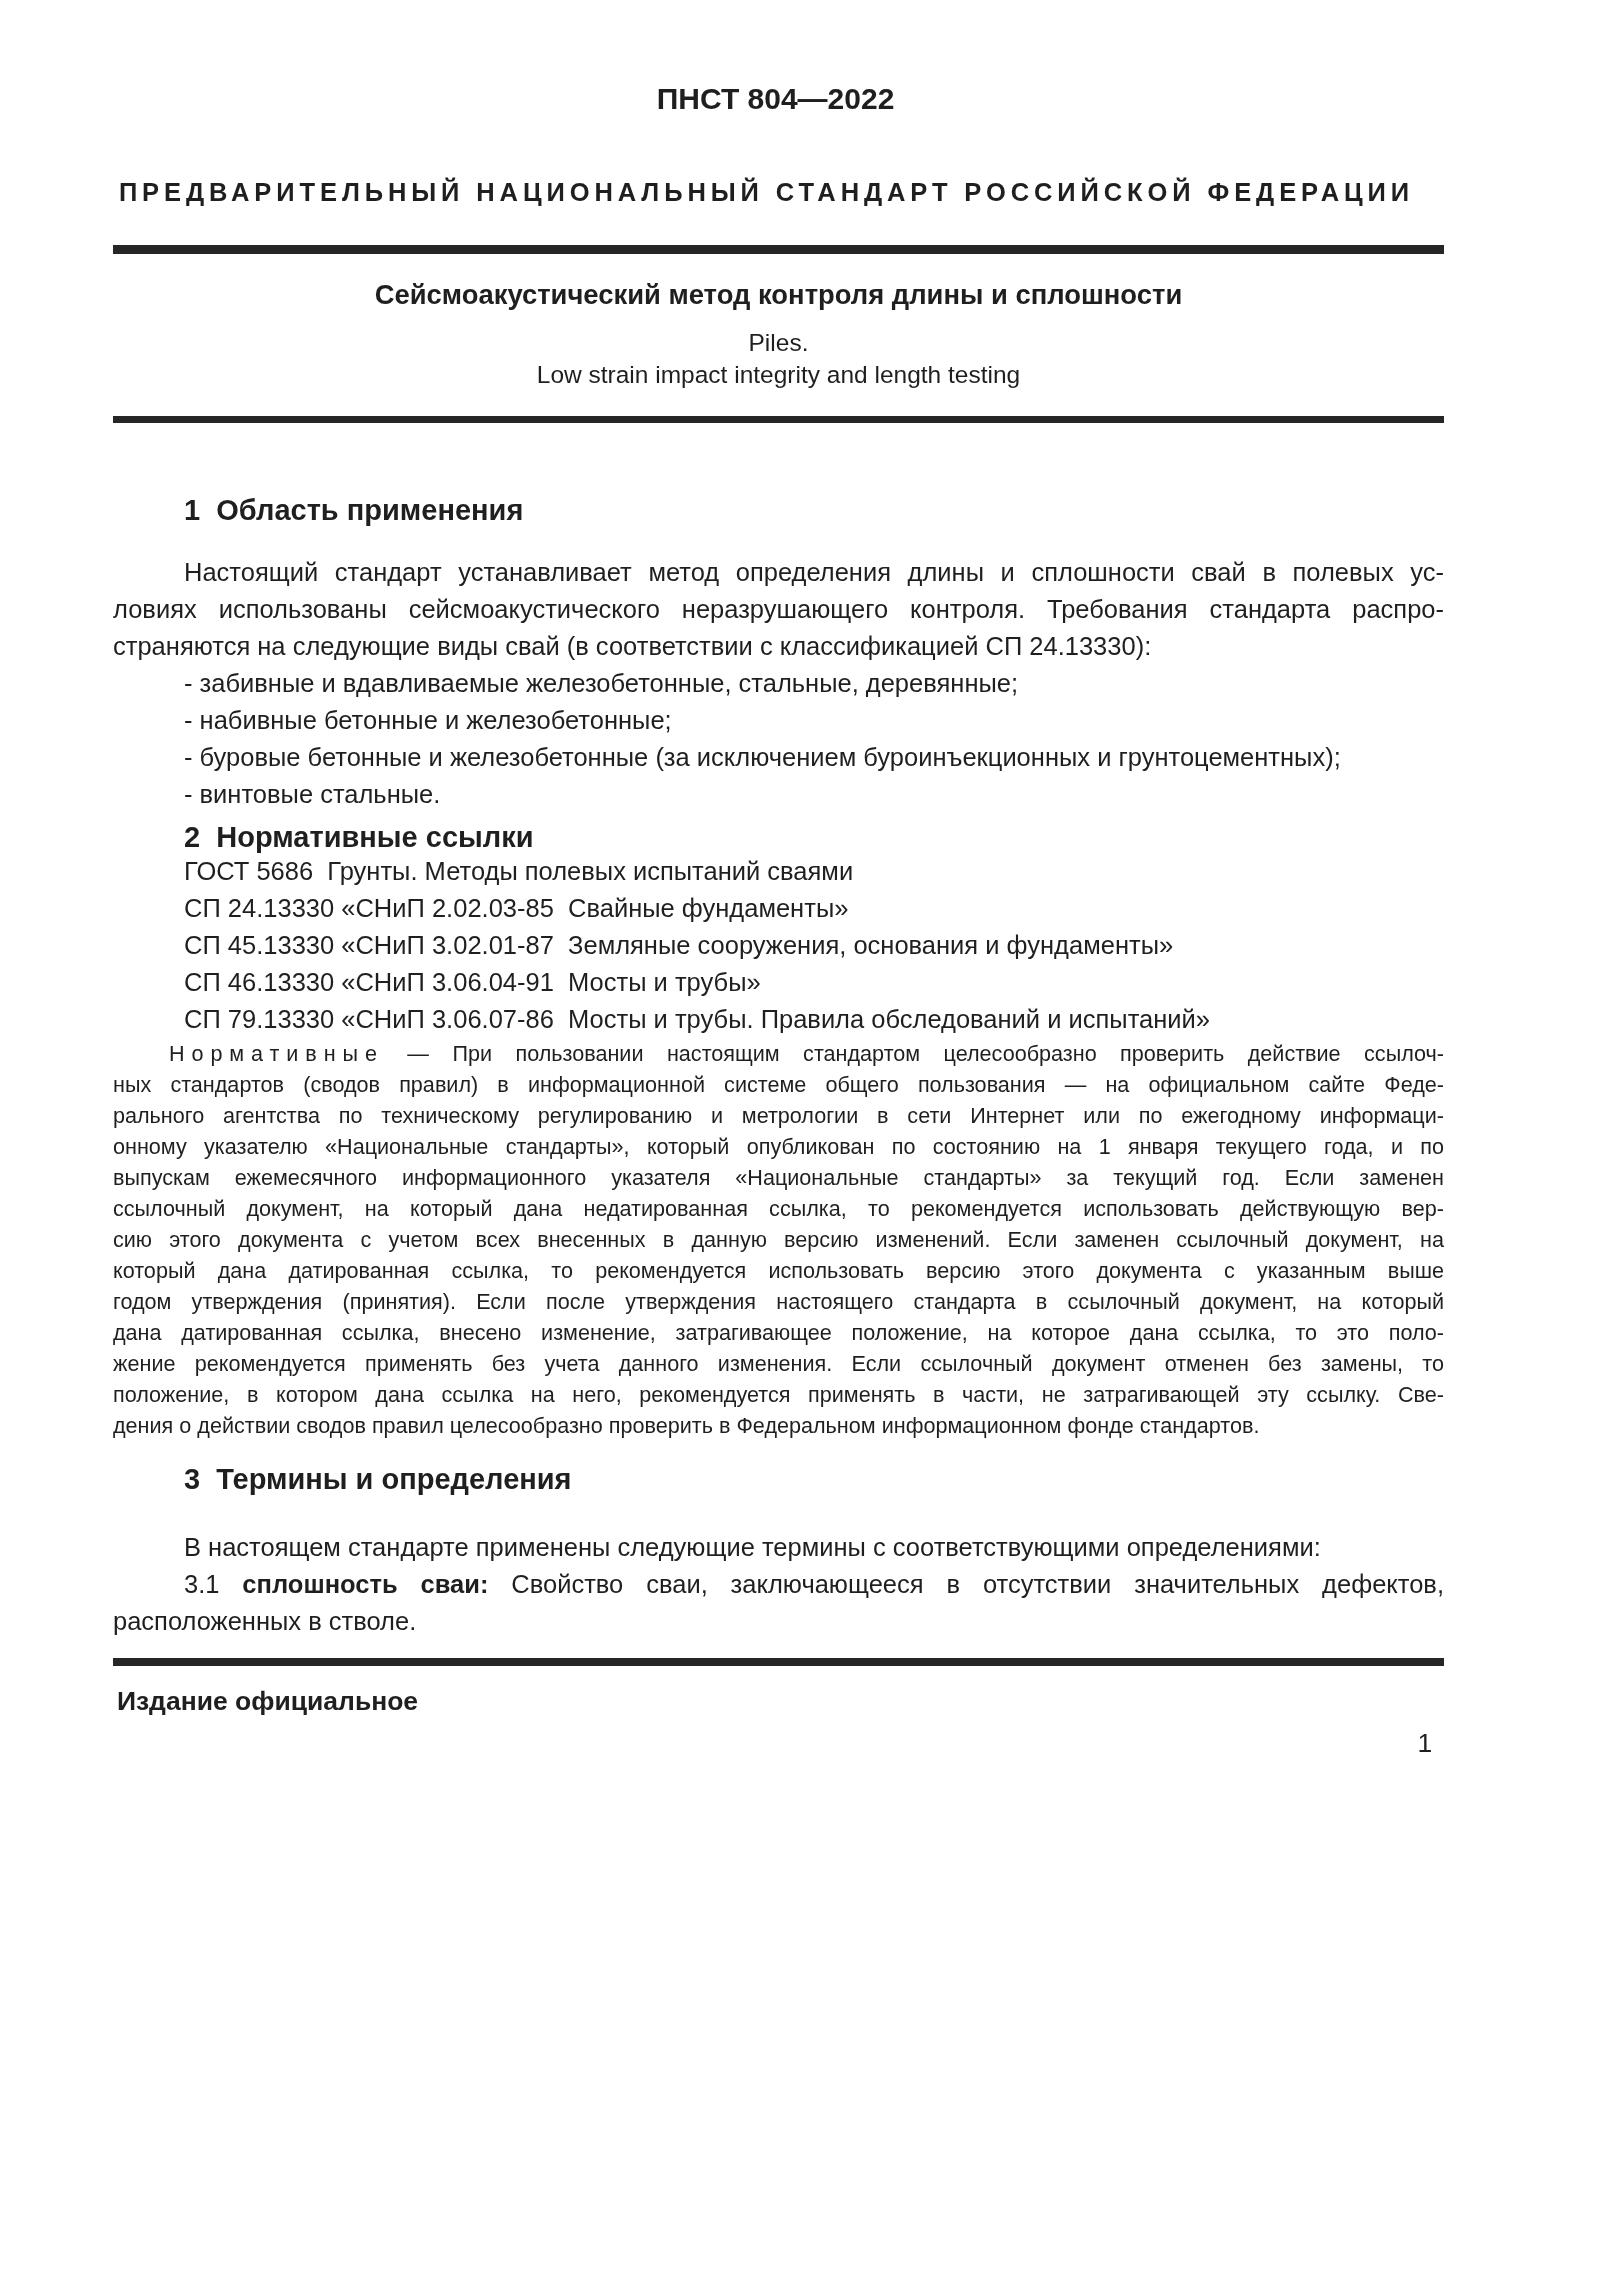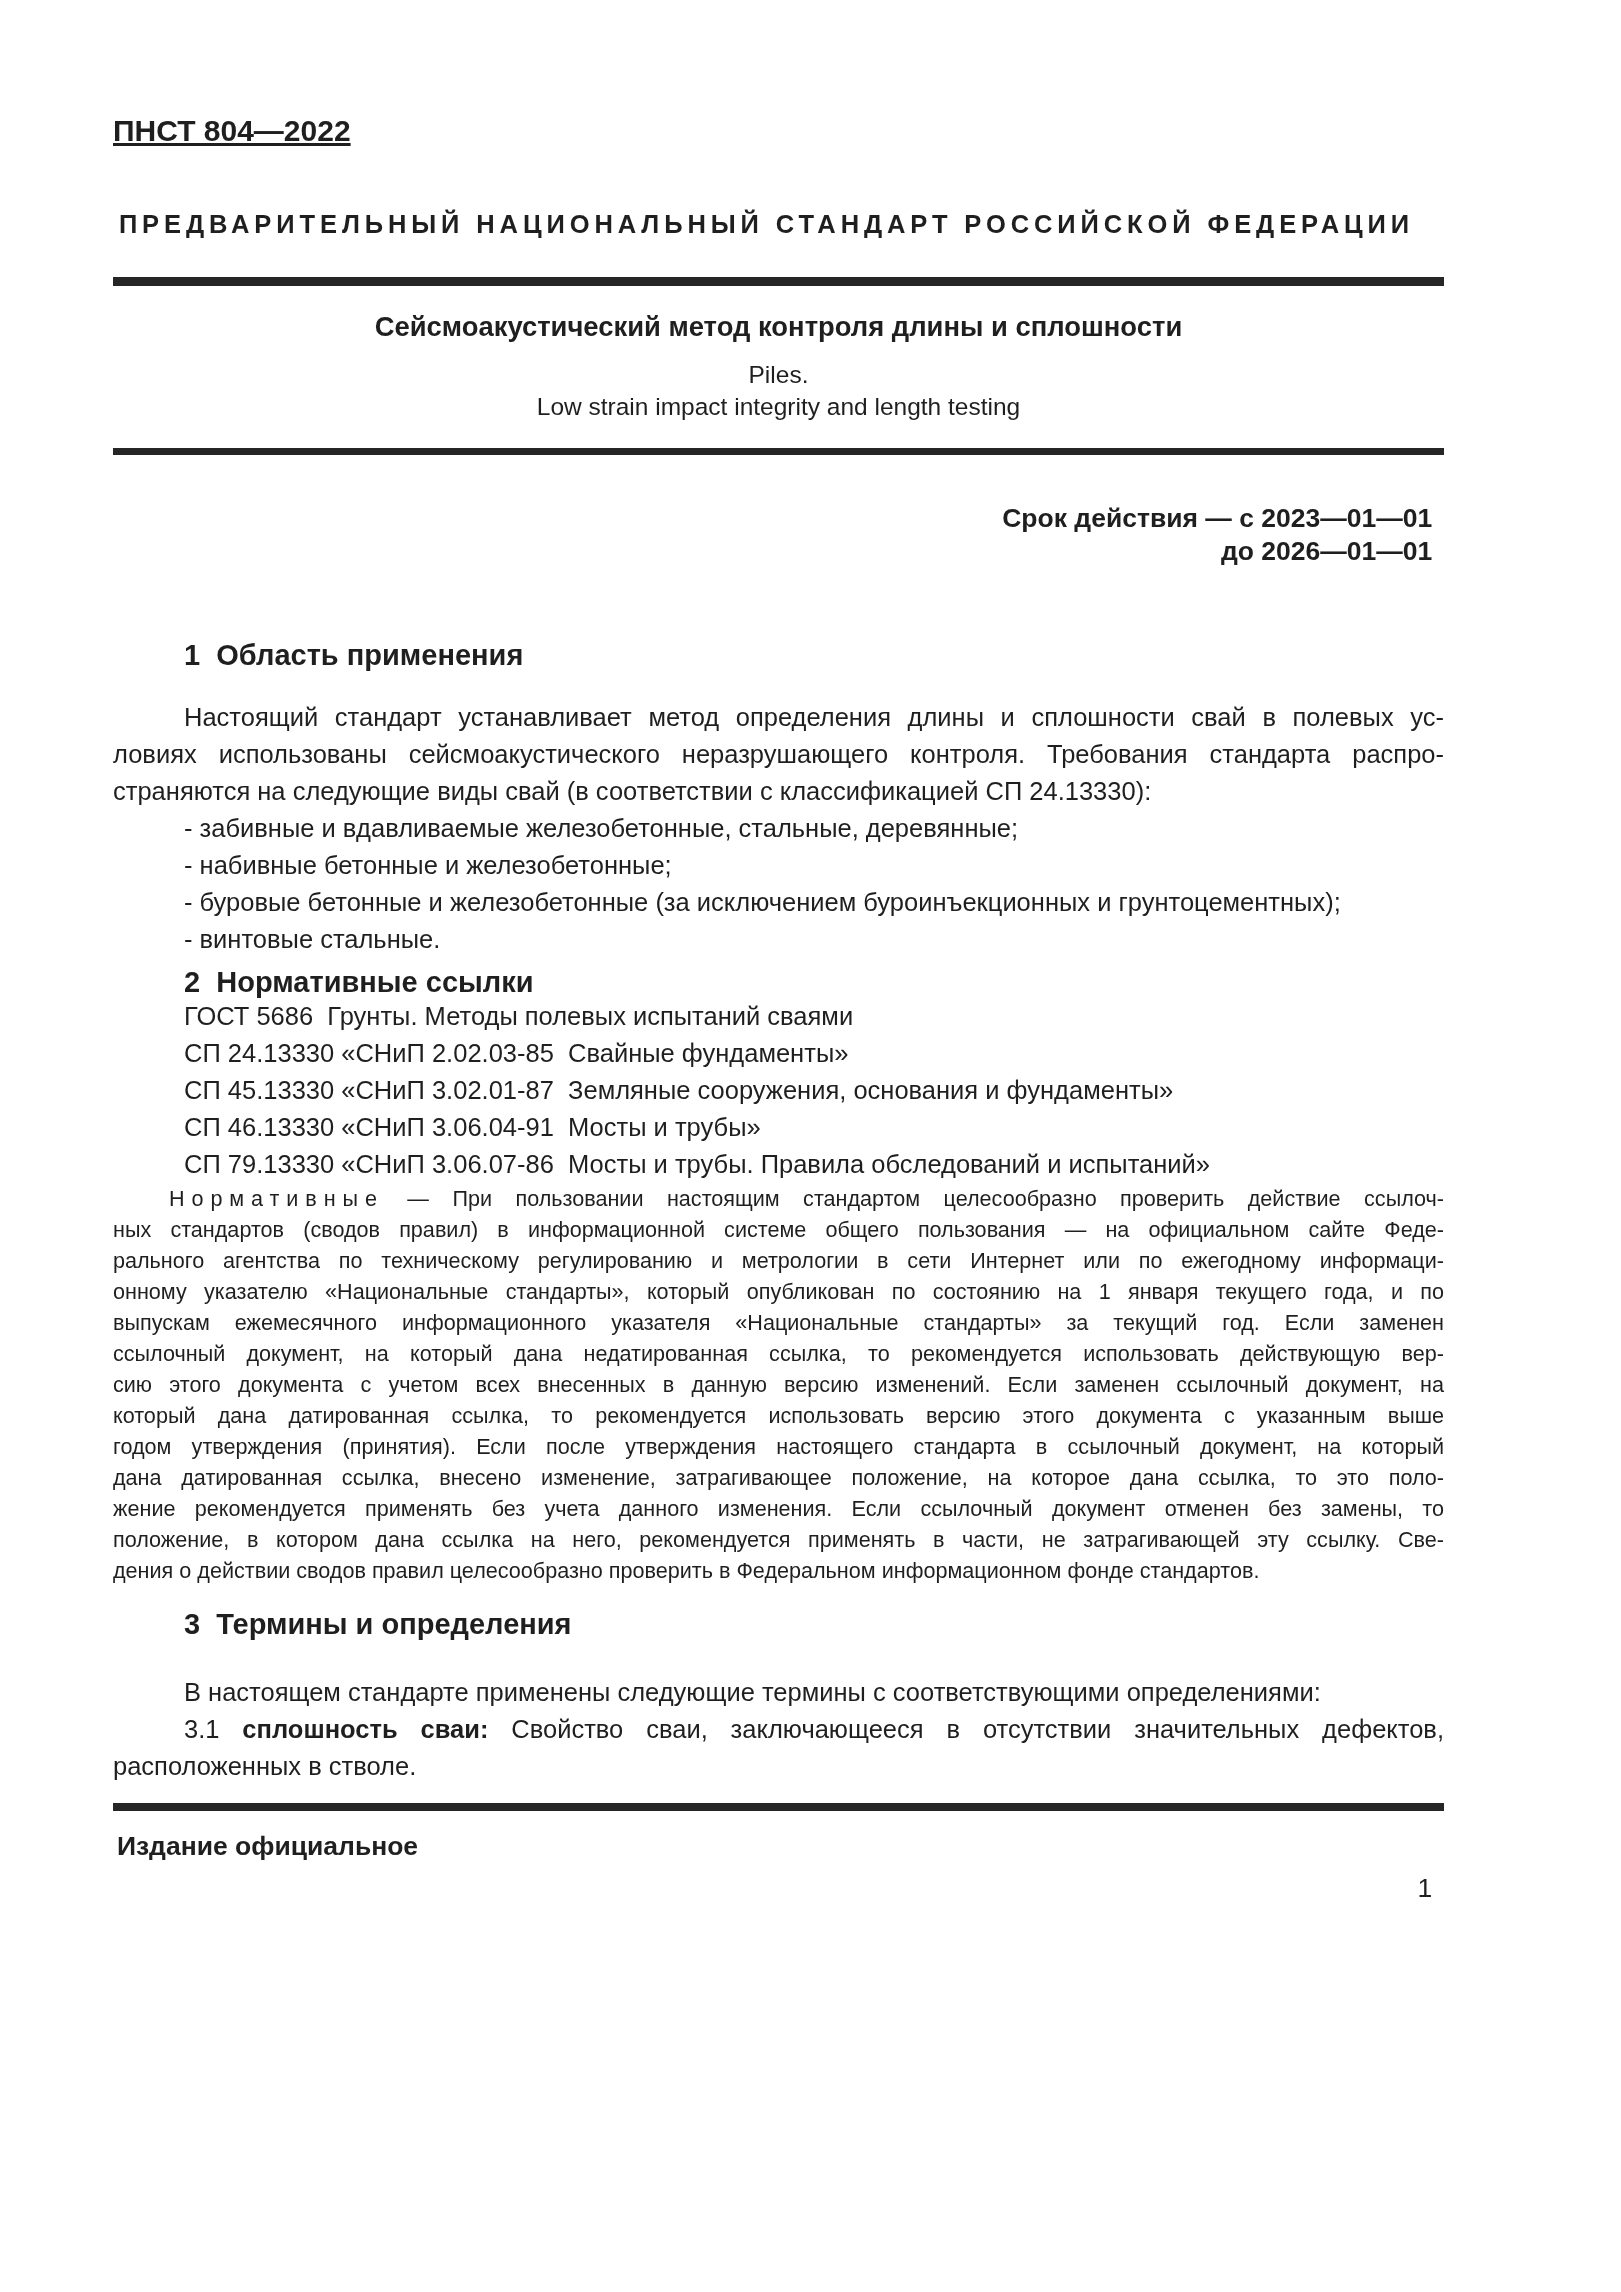--- a/index.html
+++ b/index.html
@@ -7,21 +7,21 @@
     position:relative;
     width:1621px; height:2293px;
     margin:0 auto;
     background:#ffffff;
     color:#1f1f1f;
     font-family:"Liberation Sans", sans-serif;
     overflow:hidden;
   }
   .content { margin-left:113px; width:1331px; }
 
-  .doc-code   { margin-top:116px; font-size:30px; font-weight:bold; line-height:30px; text-align:left; padding-right:5.9px;text-decoration:underline; }
+  .doc-code   { margin-top:84px; font-size:30px; font-weight:bold; line-height:30px; text-align:center; padding-right:5.9px; }
   .banner     { margin-top:63px; font-size:25.5px; font-weight:bold; line-height:31px; letter-spacing:4.9px; padding-left:5.9px; white-space:nowrap; }
   .rule       { background:#262626; }
   .rule-1     { margin-top:37px; height:8.8px; }
   .subject    { margin-top:34px; font-size:26.5px; font-weight:bold; line-height:27.4px; text-align:center; letter-spacing:1px; }
   .title-ru   { margin-top:26px; font-size:27.4px; font-weight:bold; line-height:29px; text-align:center; }
   .title-en   { margin-top:18px; font-size:24.5px; line-height:32px; text-align:center; }
   .rule-2     { margin-top:25.5px; height:6.9px; }
   .validity   { margin-top:47px; font-size:26.5px; font-weight:bold; line-height:33px; text-align:right; padding-right:11.8px; }
 
   .heading    { font-size:29px; font-weight:bold; line-height:32px; padding-left:71px; }
@@ -64,24 +64,20 @@
 
     <div class="title-ru">Сейсмоакустический метод контроля длины и сплошности</div>
 
     <div class="title-en">
         <div class="ln">Piles.</div>
         <div class="ln">Low strain impact integrity and length testing</div>
       </div>
 
     <div class="rule rule-2"></div>
 
-    <div class="validity">
-        <div class="ln">Срок действия — с 2023—01—01</div>
-        <div class="ln">до 2026—01—01</div>
-      </div>
 
     <div class="heading h1">1&nbsp;&nbsp;Область применения</div>
 
     <div class="body-text body-par j">
         <div class="ln">Настоящий стандарт устанавливает метод определения длины и сплошности свай в полевых ус-</div>
         <div class="ln">ловиях использованы сейсмоакустического неразрушающего контроля. Требования стандарта распро-</div>
         <div class="ln">страняются на следующие виды свай (в соответствии с классификацией СП 24.13330):</div>
       </div>
 
     <div class="body-text pile-list">

